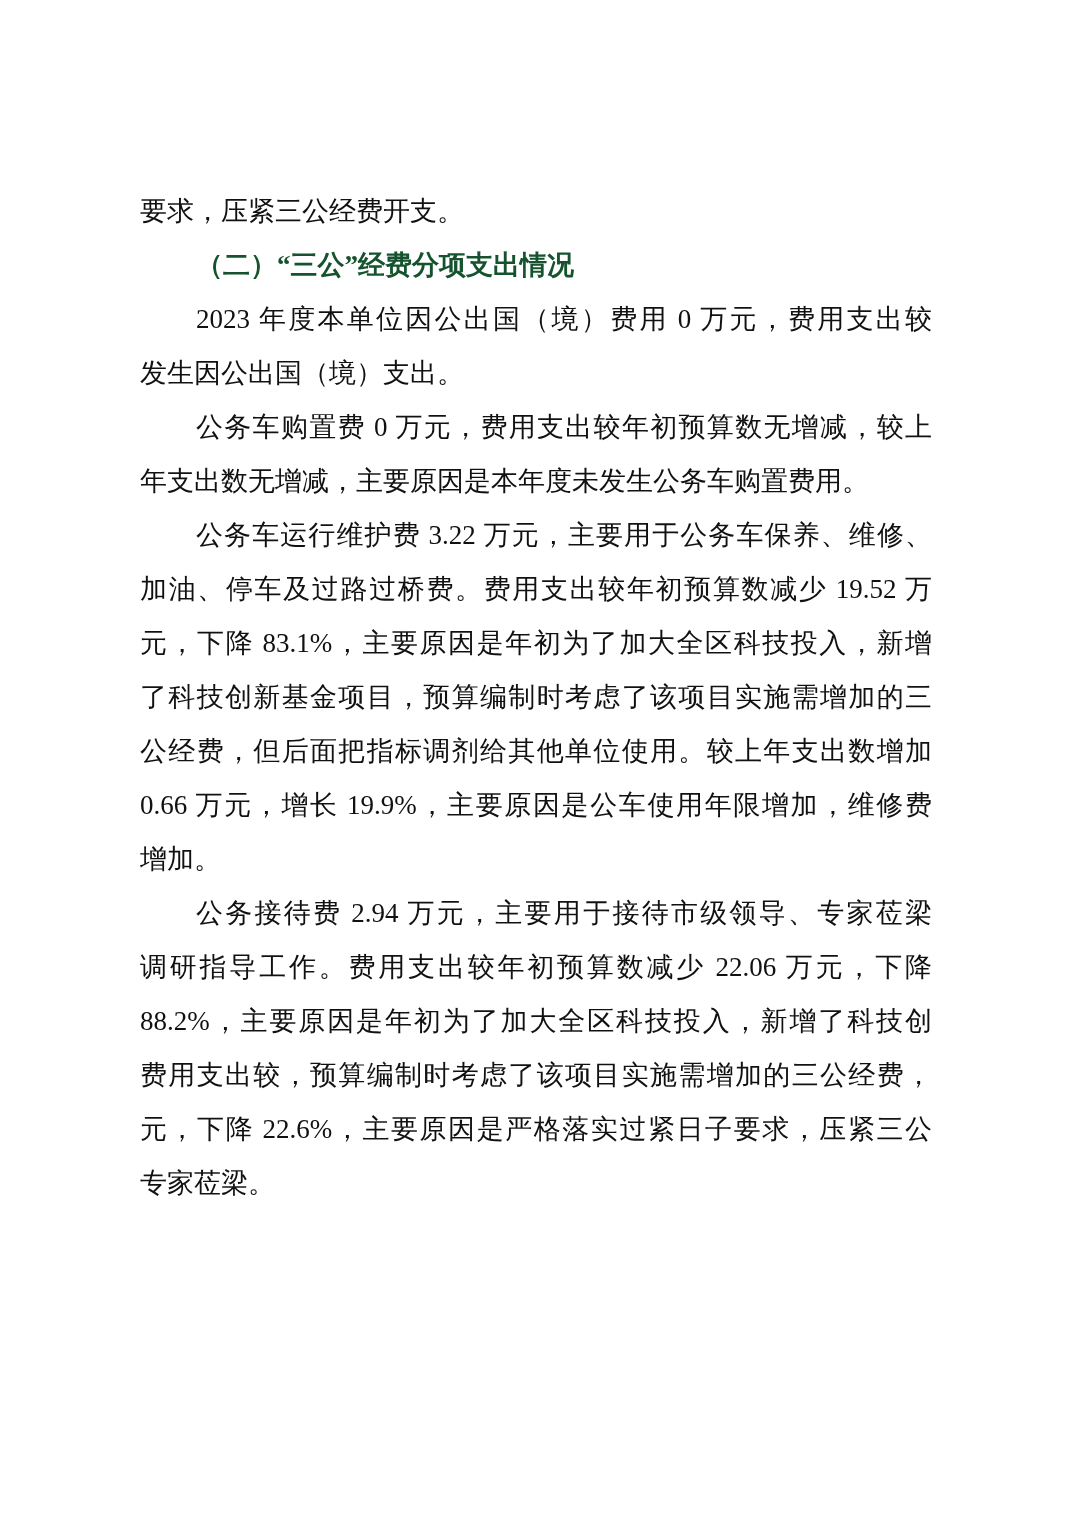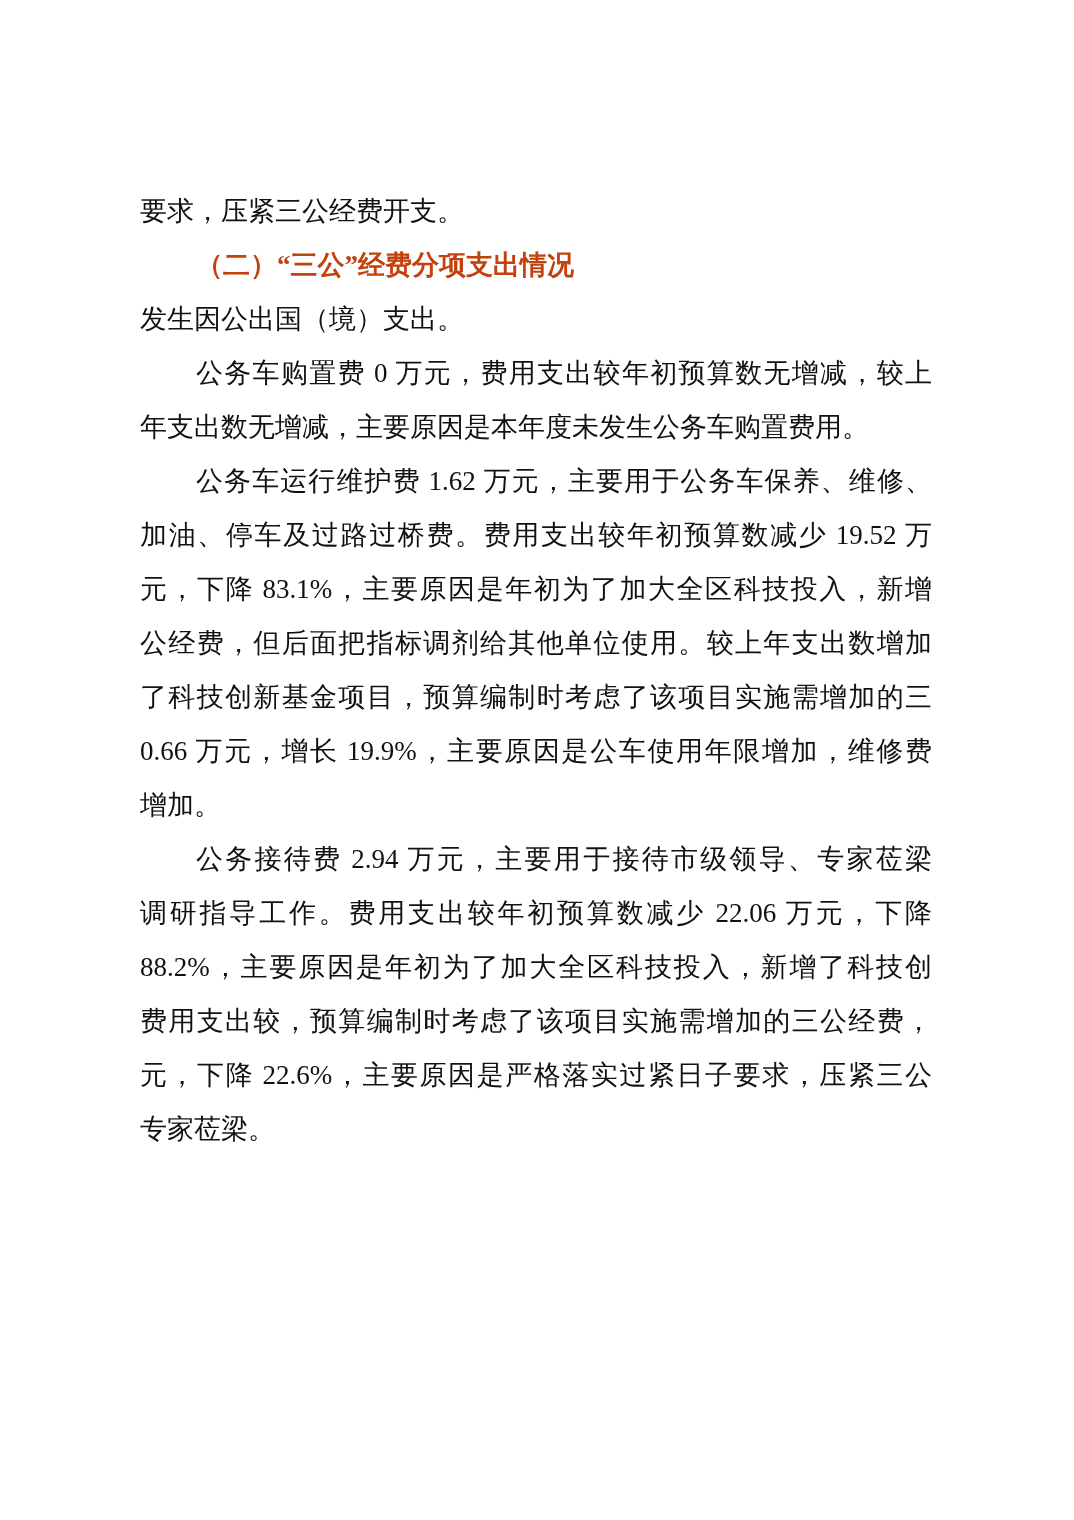--- a/index.html
+++ b/index.html
@@ -32,52 +32,53 @@
   
   .fill {
     text-align: justify;
     text-align-last: justify;
     text-justify: inter-character;
   }
   
   .indent { padding-left: 56px; }
   .heading {
     font-weight: bold;
-    color: #c2410c;
+    color: #14532d;
   }
 </style>
 </head>
 <body>
 
 <div class="page">
   <div class="text-block">
 
     <div class="para">
       <div class="line">要求，压紧三公经费开支。</div>
     </div>
 
     <div class="para">
       <div class="line indent heading">（二）“三公”经费分项支出情况</div>
     </div>
 
     <div class="para">
+      <div class="line indent fill">2023 年度本单位因公出国（境）费用 0 万元，费用支出较</div>
       <div class="line">发生因公出国（境）支出。</div>
     </div>
 
     <div class="para">
       <div class="line indent fill">公务车购置费 0 万元，费用支出较年初预算数无增减，较上</div>
       <div class="line">年支出数无增减，主要原因是本年度未发生公务车购置费用。</div>
     </div>
 
     <div class="para">
-      <div class="line indent fill">公务车运行维护费 1.62 万元，主要用于公务车保养、维修、</div>
+      <div class="line indent fill">公务车运行维护费 3.22 万元，主要用于公务车保养、维修、</div>
       <div class="line fill">加油、停车及过路过桥费。费用支出较年初预算数减少 19.52 万</div>
       <div class="line fill">元，下降 83.1%，主要原因是年初为了加大全区科技投入，新增</div>
+      <div class="line fill">了科技创新基金项目，预算编制时考虑了该项目实施需增加的三</div>
       <div class="line fill">公经费，但后面把指标调剂给其他单位使用。较上年支出数增加</div>
-      <div class="line fill">了科技创新基金项目，预算编制时考虑了该项目实施需增加的三</div>
       <div class="line fill">0.66 万元，增长 19.9%，主要原因是公车使用年限增加，维修费</div>
       <div class="line">增加。</div>
     </div>
 
     <div class="para">
       <div class="line indent fill">公务接待费 2.94 万元，主要用于接待市级领导、专家莅梁</div>
       <div class="line fill">调研指导工作。费用支出较年初预算数减少 22.06 万元，下降</div>
       <div class="line fill">88.2%，主要原因是年初为了加大全区科技投入，新增了科技创</div>
       <div class="line fill">费用支出较，预算编制时考虑了该项目实施需增加的三公经费，</div>
       <div class="line fill">元，下降 22.6%，主要原因是严格落实过紧日子要求，压紧三公</div>

